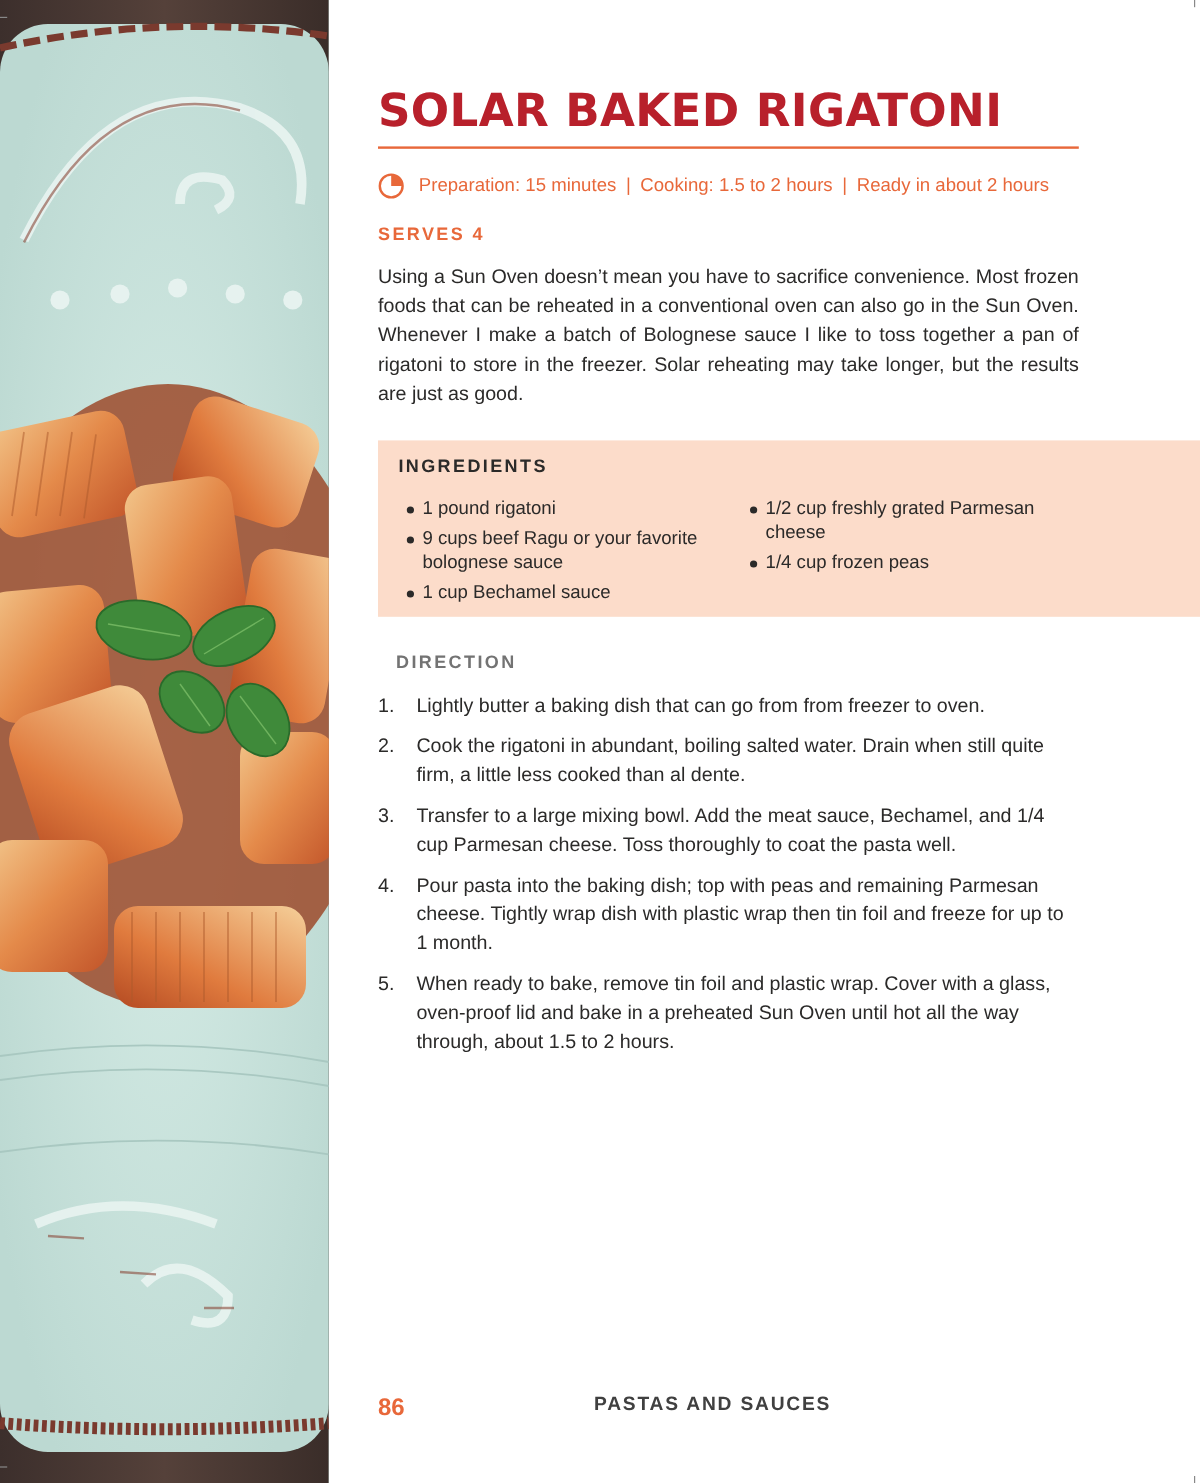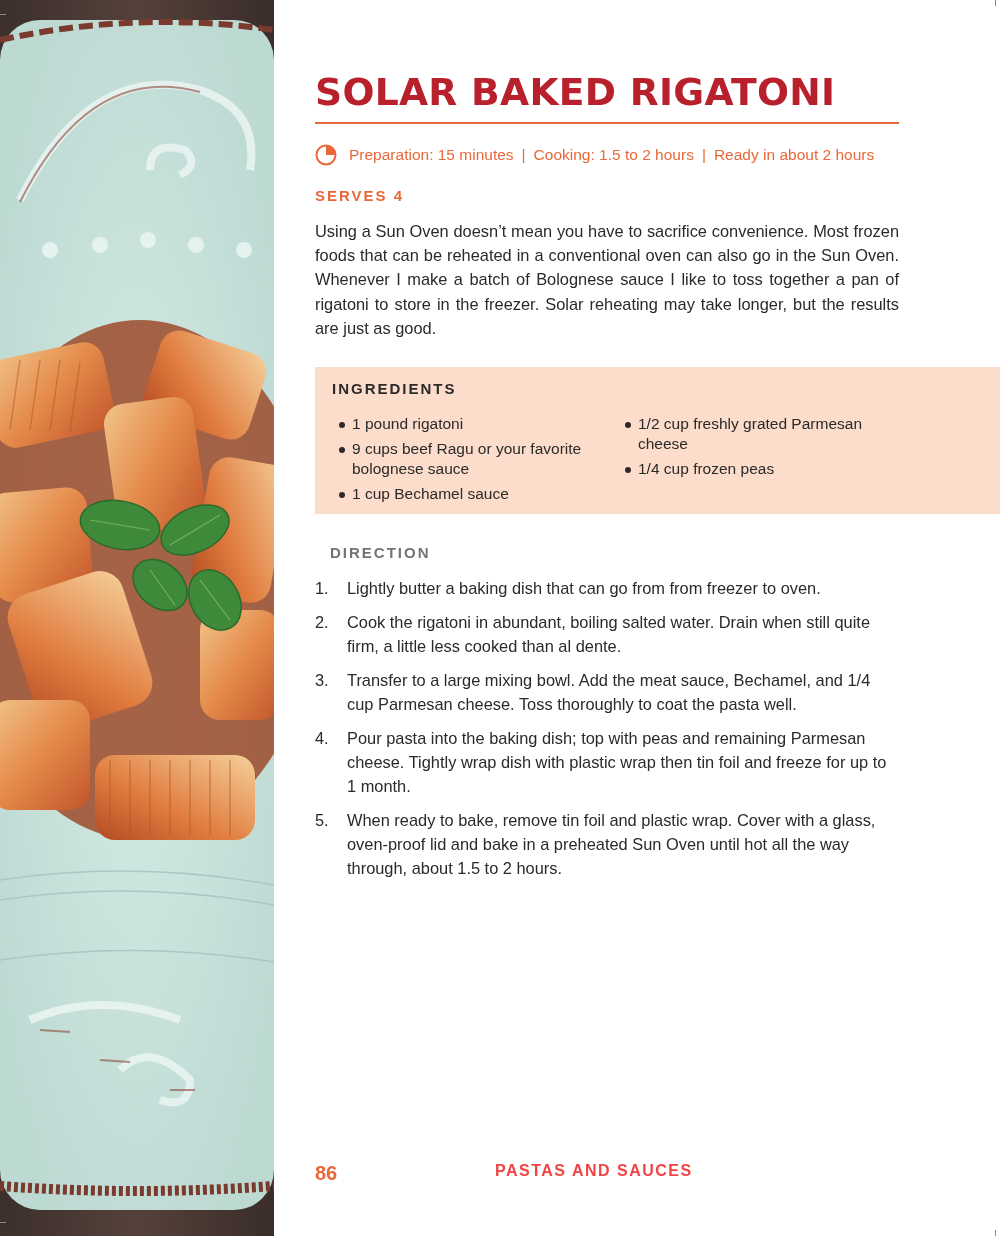--- a/index.html
+++ b/index.html
@@ -59,21 +59,21 @@
   }
   .steps { position: absolute; top: 576px; left: 0; width: 584px; margin: 0; padding: 0; list-style: none; }
   .steps li { position: relative; padding-left: 32px; font-size: 16.4px; line-height: 24px; margin-bottom: 10px; color: #2b2a29; }
   .steps li .num { position: absolute; left: 0; top: 0; }
   .footer-page {
     position: absolute; top: 1162px; left: 315px;
     font-weight: 700; font-size: 20px; color: #e8683a;
   }
   .footer-section {
     position: absolute; top: 1162px; left: 495px;
-    font-weight: 700; font-size: 16px; letter-spacing: 1.5px; color: #ef4444;
+    font-weight: 700; font-size: 16px; letter-spacing: 1.5px; color: #404040;
   }
   .crop-mark { position: absolute; background: #888; }
 </style>
 </head>
 <body>
 
 <div class="photo">
   <svg width="274" height="1236" viewBox="0 0 274 1236">
     <defs>
       <linearGradient id="wood" x1="0" x2="1" y1="0" y2="0">

